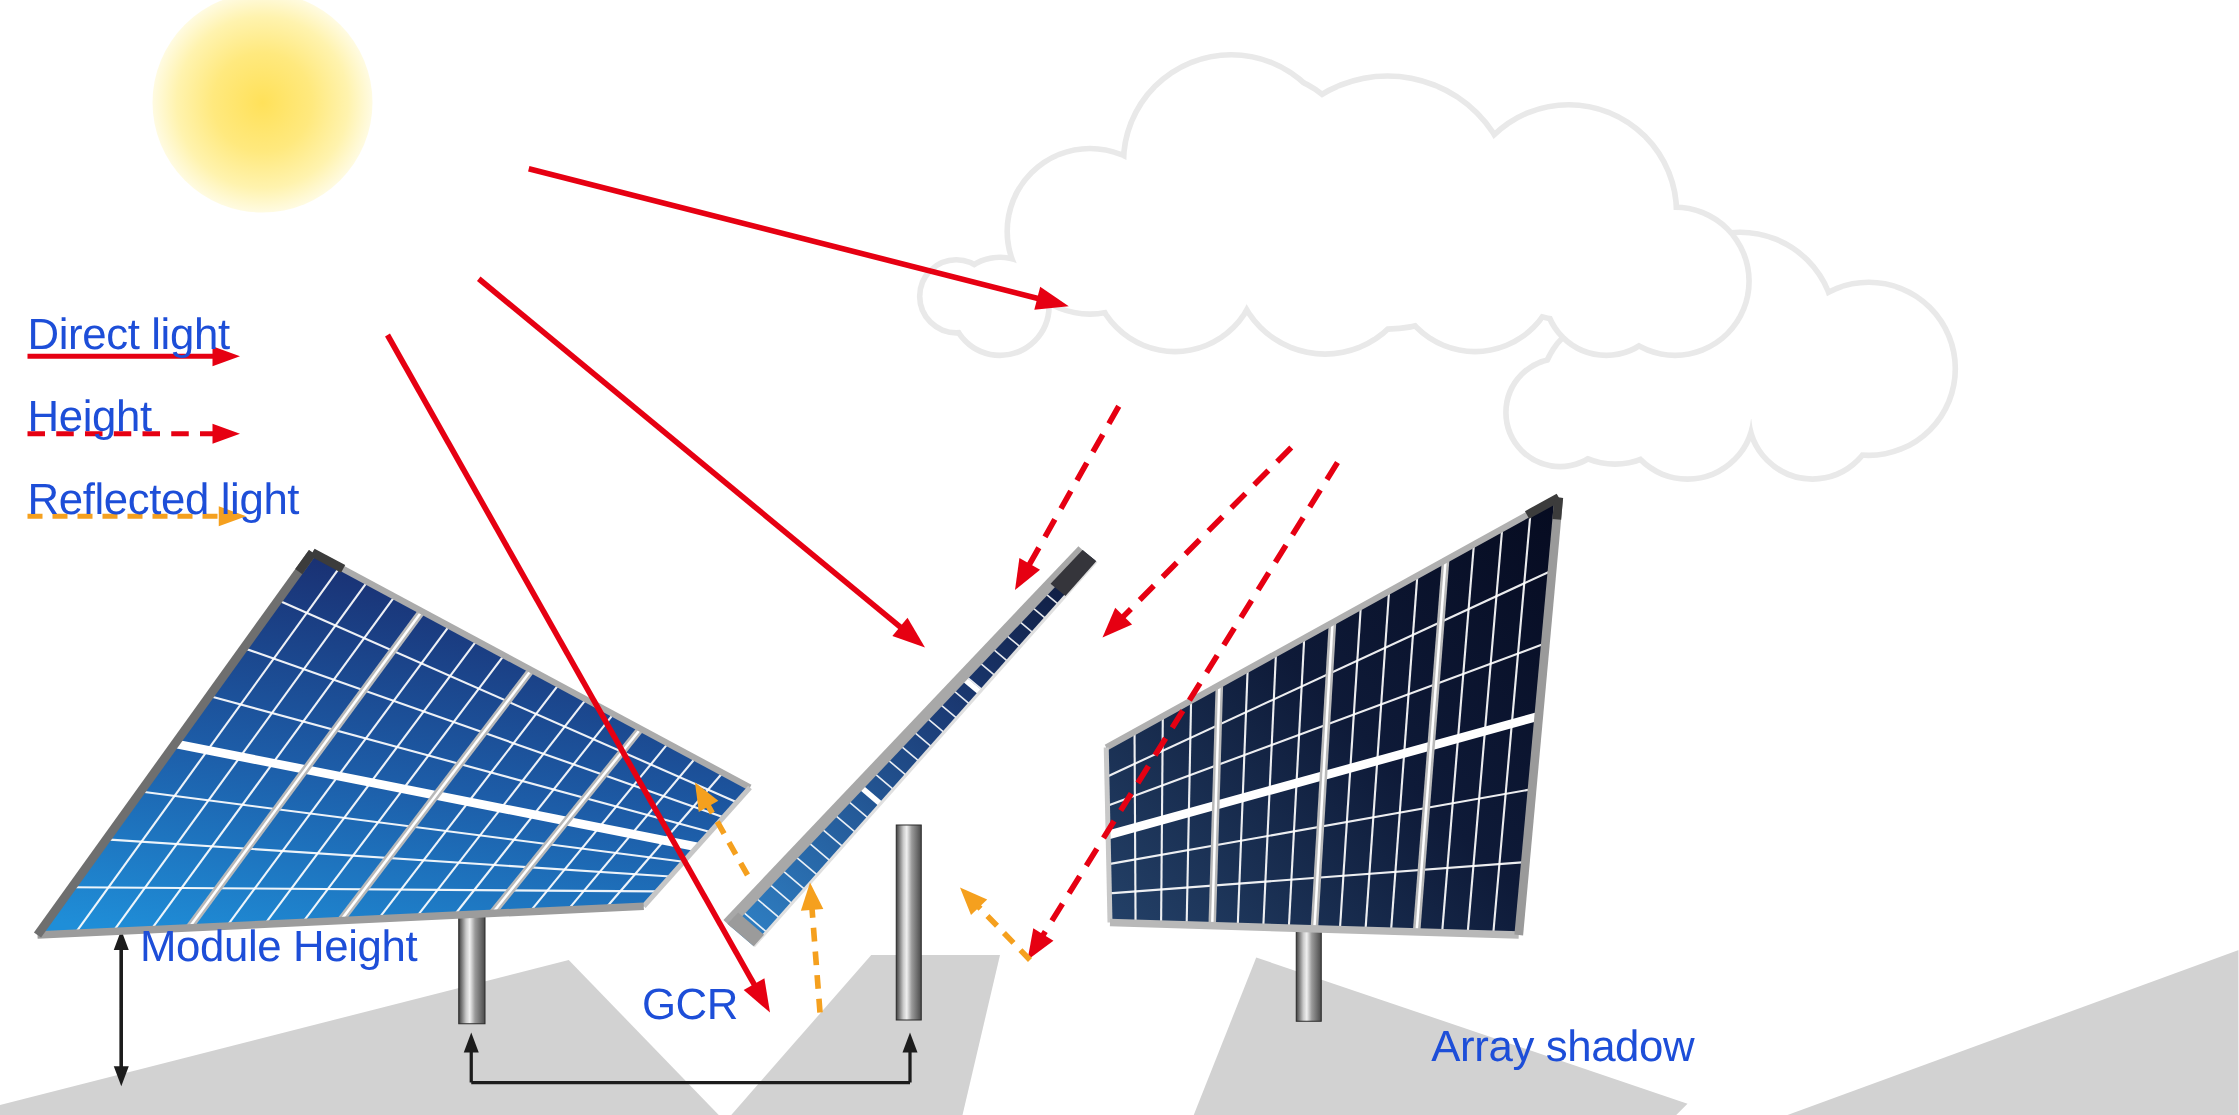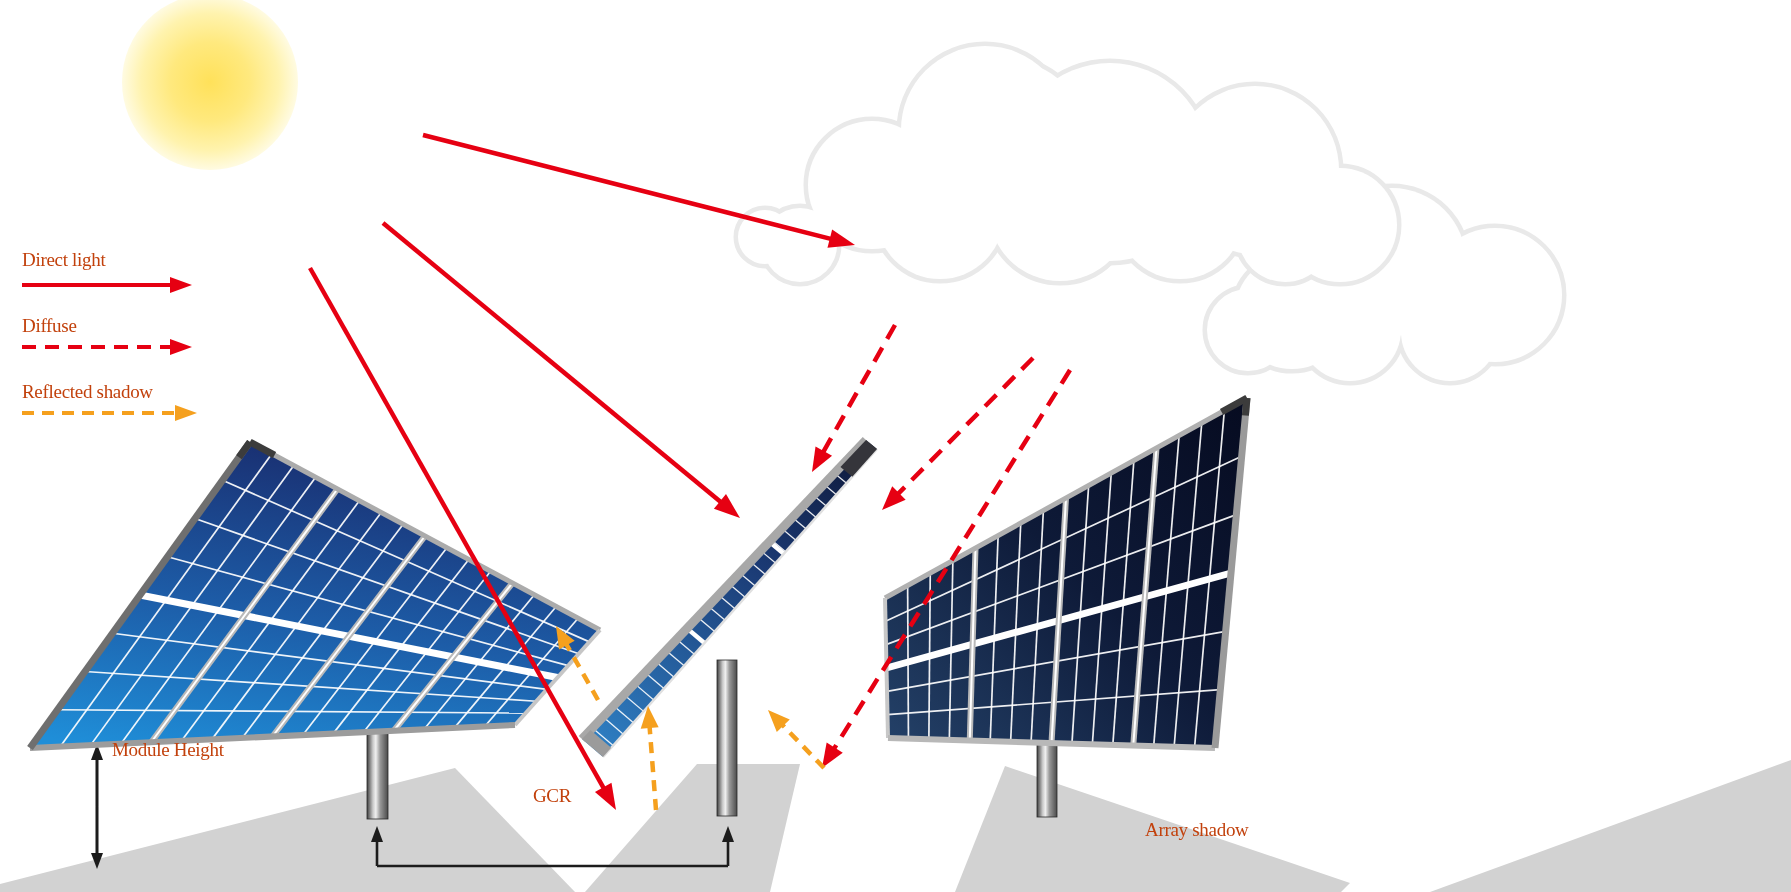--- a/index.html
+++ b/index.html
@@ -6,27 +6,26 @@
   #stage{
     position:relative;
     width:1791px;height:892px;
     overflow:hidden;
     background:#ffffff;
     font-family:"Liberation Sans", sans-serif;
   }
   #diagram-svg{position:absolute;left:0;top:0;}
   .lbl{
     position:absolute;
-    font-size:19px;
+    font-size:35px;
     font-weight:400;
-    color:#c2410c;
+    color:#1d4ed8;
     letter-spacing:-0.3px;
     white-space:nowrap;
     line-height:1.05;
-    font-family:Liberation Serif, serif;
   }
   .lbl.center{transform:translateX(-50%);}
 </style>
 </head>
 <body>
 
 <div id="stage">
   <svg id="diagram-svg" width="1791" height="892" viewBox="0 0 1791 892">
       <defs>
         <radialGradient id="sunGrad">
@@ -283,18 +282,18 @@
         <line x1="22" y1="347" x2="173" y2="347" stroke="#e60012" stroke-width="4" stroke-linecap="butt" stroke-dasharray="14 9"></line>
         <polygon points="192,347 170,355 170,339" fill="#e60012"></polygon>
       </g>
       <g>
         <line x1="22" y1="413" x2="178" y2="413" stroke="#f5a01e" stroke-width="4" stroke-linecap="butt" stroke-dasharray="12 8"></line>
         <polygon points="197,413 175,421 175,405" fill="#f5a01e"></polygon>
       </g>
     </svg>
 
   <div class="lbl" style="left:22px;top:250px">Direct light</div>
-  <div class="lbl" style="left:22px;top:316px">Diffuse</div>
-  <div class="lbl" style="left:22px;top:382px">Reflected shadow</div>
+  <div class="lbl" style="left:22px;top:316px">Height</div>
+  <div class="lbl" style="left:22px;top:382px">Reflected light</div>
   <div class="lbl" style="left:112px;top:740px">Module Height</div>
   <div class="lbl center" style="left:552px;top:786px">GCR</div>
   <div class="lbl" style="left:1145px;top:820px">Array shadow</div>
 </div>
 
 </body></html>

